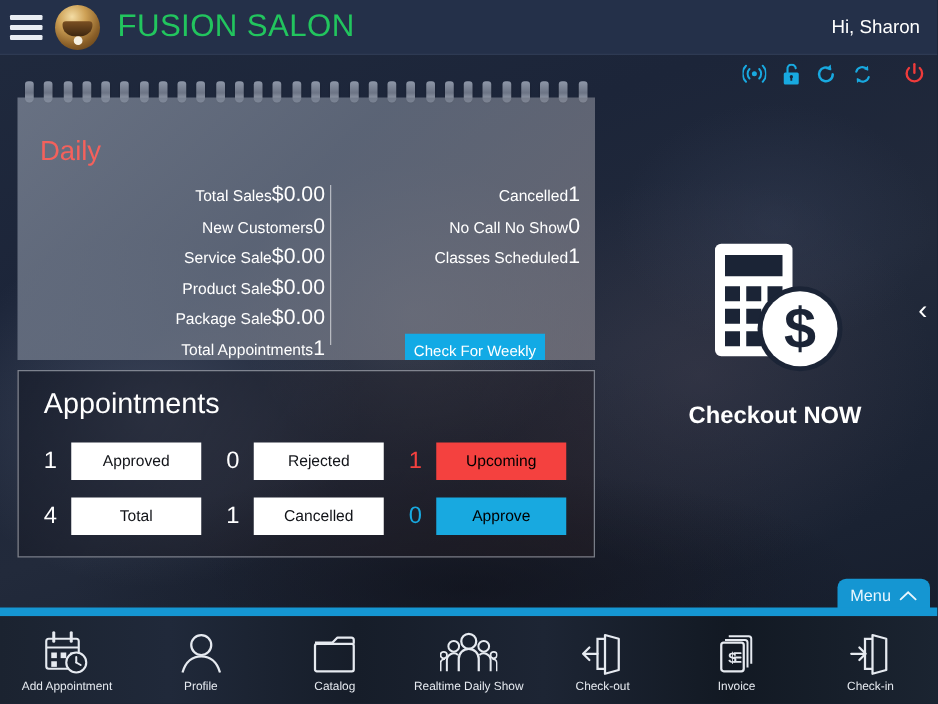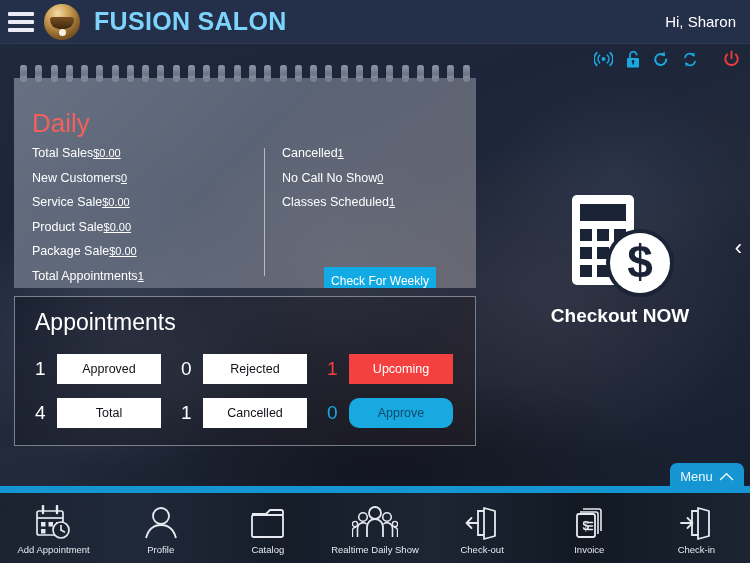--- a/index.html
+++ b/index.html
@@ -70,24 +70,24 @@
     border-radius: 3px 3px 10px 10px;
     background: linear-gradient(180deg,#7a4f22,#3e2710);
   }
   .logo::after {
     content:"";
     position:absolute; left:15px; top:25px; width:7px; height:7px;
     border-radius:50%; background:#f6f0e2;
   }
   .app-title {
     margin-left: 14px;
-    color: #7dd3fc;
+    color: #22c55e;
     font-size: 25px;
     letter-spacing: 0.3px;
-    font-weight: 700;
+    font-weight: 400;
   }
   .greeting {
     margin-left: auto; margin-right: 14px;
     color: #ffffff; font-size: 15px;
   }
 
   
   .status-row {
     position: absolute; top: 44px; right: 10px;
     height: 30px;
@@ -114,32 +114,32 @@
     box-shadow: 0 1px 1px rgba(0,0,0,0.4);
   }
   .paper {
     position: absolute; top: 8px; left: 0;
     width: 100%; height: 210px;
     background: linear-gradient(135deg, rgba(122,131,148,0.80) 0%, rgba(108,117,134,0.78) 45%, rgba(126,124,133,0.74) 100%);
     overflow: hidden;
   }
   .daily-title {
     position: absolute; left: 18px; top: 30px;
-    color: #f4615c; font-size: 26px; font-weight: 400;
+    color: #f4615c; font-size: 22px; font-weight: 400;
   }
   .stats {
     position: absolute; left: 18px; top: 68px;
     width: 228px;
   }
   .stat-row {
-    display: flex; justify-content: flex-start; align-items: baseline;
+    display: flex; justify-content: flex-end; align-items: baseline;
     height: 24.5px;
     color: #ffffff; font-size: 12.5px;
   }
-  .stat-row .v { font-size: 11px; text-decoration: underline; }
+  .stat-row .v { font-size: 17px; }
   .divider {
     position: absolute; left: 250px; top: 70px;
     width: 1px; height: 128px; background: rgba(255,255,255,0.55);
   }
   .stats2 {
     position: absolute; left: 268px; top: 68px;
     width: 182px;
   }
   .weekly-btn {
     position: absolute; left: 310px; top: 173px;
@@ -174,31 +174,31 @@
   }
   .num { color: #ffffff; font-size: 19px; text-align: left; }
   .num.red { color: #f4413f; }
   .num.blue { color: #18a9e0; }
   .pill {
     height: 30px; display: flex; align-items: center; justify-content: center;
     font-size: 12.5px; cursor: pointer; border: none;
     font-family: "Liberation Sans", sans-serif;
   }
   .pill.light { background: #ffffff; color: #111318; }
-  .pill.red { background: #f4413f; color: #ffffff; }
-  .pill.blue { background: #18a9e0; color: #0c4a6e; border-radius: 10px; }
+  .pill.red { background: #f4413f; color: #000000; }
+  .pill.blue { background: #18a9e0; color: #000000; }
 
   
   .checkout {
     position: absolute; left: 530px; top: 193px;
     width: 180px; text-align: center;
     cursor: pointer; z-index: 10;
   }
   .checkout-label {
-    margin-top: 2px;
+    margin-top: 18px;
     color: #ffffff; font-size: 19px; font-weight: bold;
   }
   .edge-chevron {
     position: absolute; right: 8px; top: 237px;
     color: #ffffff; font-size: 22px; line-height: 1;
     z-index: 12; cursor: pointer;
   }
 
   
   .menu-tab {

